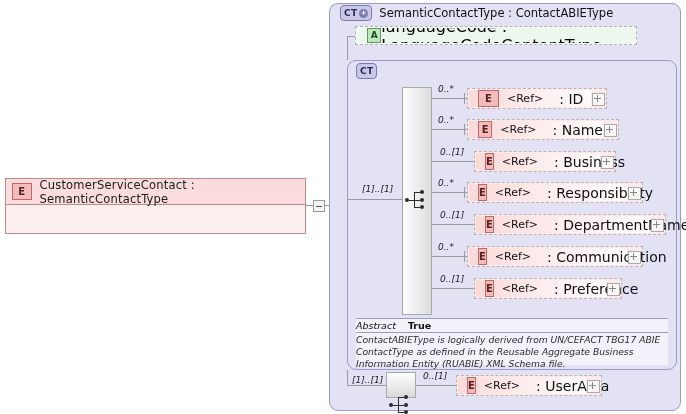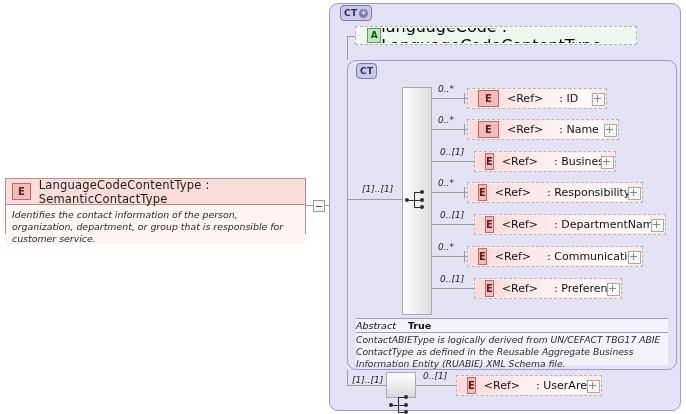--- a/index.html
+++ b/index.html
@@ -71,21 +71,21 @@
   #seq-icon-main{left:405px;top:190px;}
   #seq-card-main{left:362px;top:184px;font-size:9px;font-style:italic;
       color:#222;white-space:nowrap;}
   #seq-stem{left:347px;top:199px;width:56px;height:1px;background:#9a9a9a;}
 
   
   .erow{border:1px dashed #b5b5b5;background:#fde9e9;}
   .erow-inner{position:absolute;display:flex;align-items:center;
       background:linear-gradient(to right,#fbd9d9,#fdeeee 55%,#fdfbfb);}
   .erow-inner .ref{margin-left:8px;font-size:11px;color:#111;}
-  .erow-inner .nm{margin-left:16px;font-size:11px;color:#111;white-space:nowrap;}
+  .erow-inner .nm{margin-left:16px;font-size:14px;color:#111;white-space:nowrap;}
   .erow-inner .ebadge{margin-left:9px;}
   .plusbox{position:absolute;width:11px;height:11px;border:1px solid #a9a9a9;
       background:#f7f7f7;}
   .plusbox::before{content:"";position:absolute;left:4px;top:1px;width:1px;
       height:7px;background:#888;}
   .plusbox::after{content:"";position:absolute;left:1px;top:4px;width:7px;
       height:1px;background:#888;}
   .card{position:absolute;font-size:9px;font-style:italic;color:#222;
       white-space:nowrap;}
   .hline{position:absolute;height:1px;background:#9a9a9a;}
@@ -111,36 +111,36 @@
   #seq2-stem-v{left:347px;top:370px;width:1px;height:15px;background:#9a9a9a;}
   #seq2-stem-h{left:347px;top:385px;width:39px;height:1px;background:#9a9a9a;}
   #seq2-out{left:416px;top:385px;width:40px;height:1px;background:#9a9a9a;}
 </style>
 </head>
 <body>
 
 <div class="abs" id="left-element">
   <div class="title-row">
     <span class="ebadge">E</span>
-    <span class="title-text">LanguageCodeContentType : SemanticContactType</span>
-  </div>
-  <div class="doc">Identifies the contact information of the person, organization, department, or group that is responsible for customer service.</div>
+    <span class="title-text">CustomerServiceContact : SemanticContactType</span>
+  </div>
 </div>
 
 <div class="abs" id="conn-line-a"></div>
 <div class="abs" id="expand-minus"></div>
 <div class="abs" id="conn-line-b"></div>
 
 <div class="abs" id="outer-container"></div>
 
 <div class="abs" id="outer-title">
   <span class="ctbadge">
     <span>CT</span>
       <span class="plusmark">+</span>
   </span>
+  <span class="container-title-text">SemanticContactType : ContactABIEType</span>
 </div>
 
 <div class="abs" id="attr-elbow-v"></div>
 <div class="abs" id="attr-elbow-h"></div>
 
 <div class="abs" id="attr-row"></div>
 <div class="abs" id="attr-inner">
   <span class="abadge">A</span>
   <span class="attr-text">languageCode : LanguageCodeContentType</span>
 </div>

